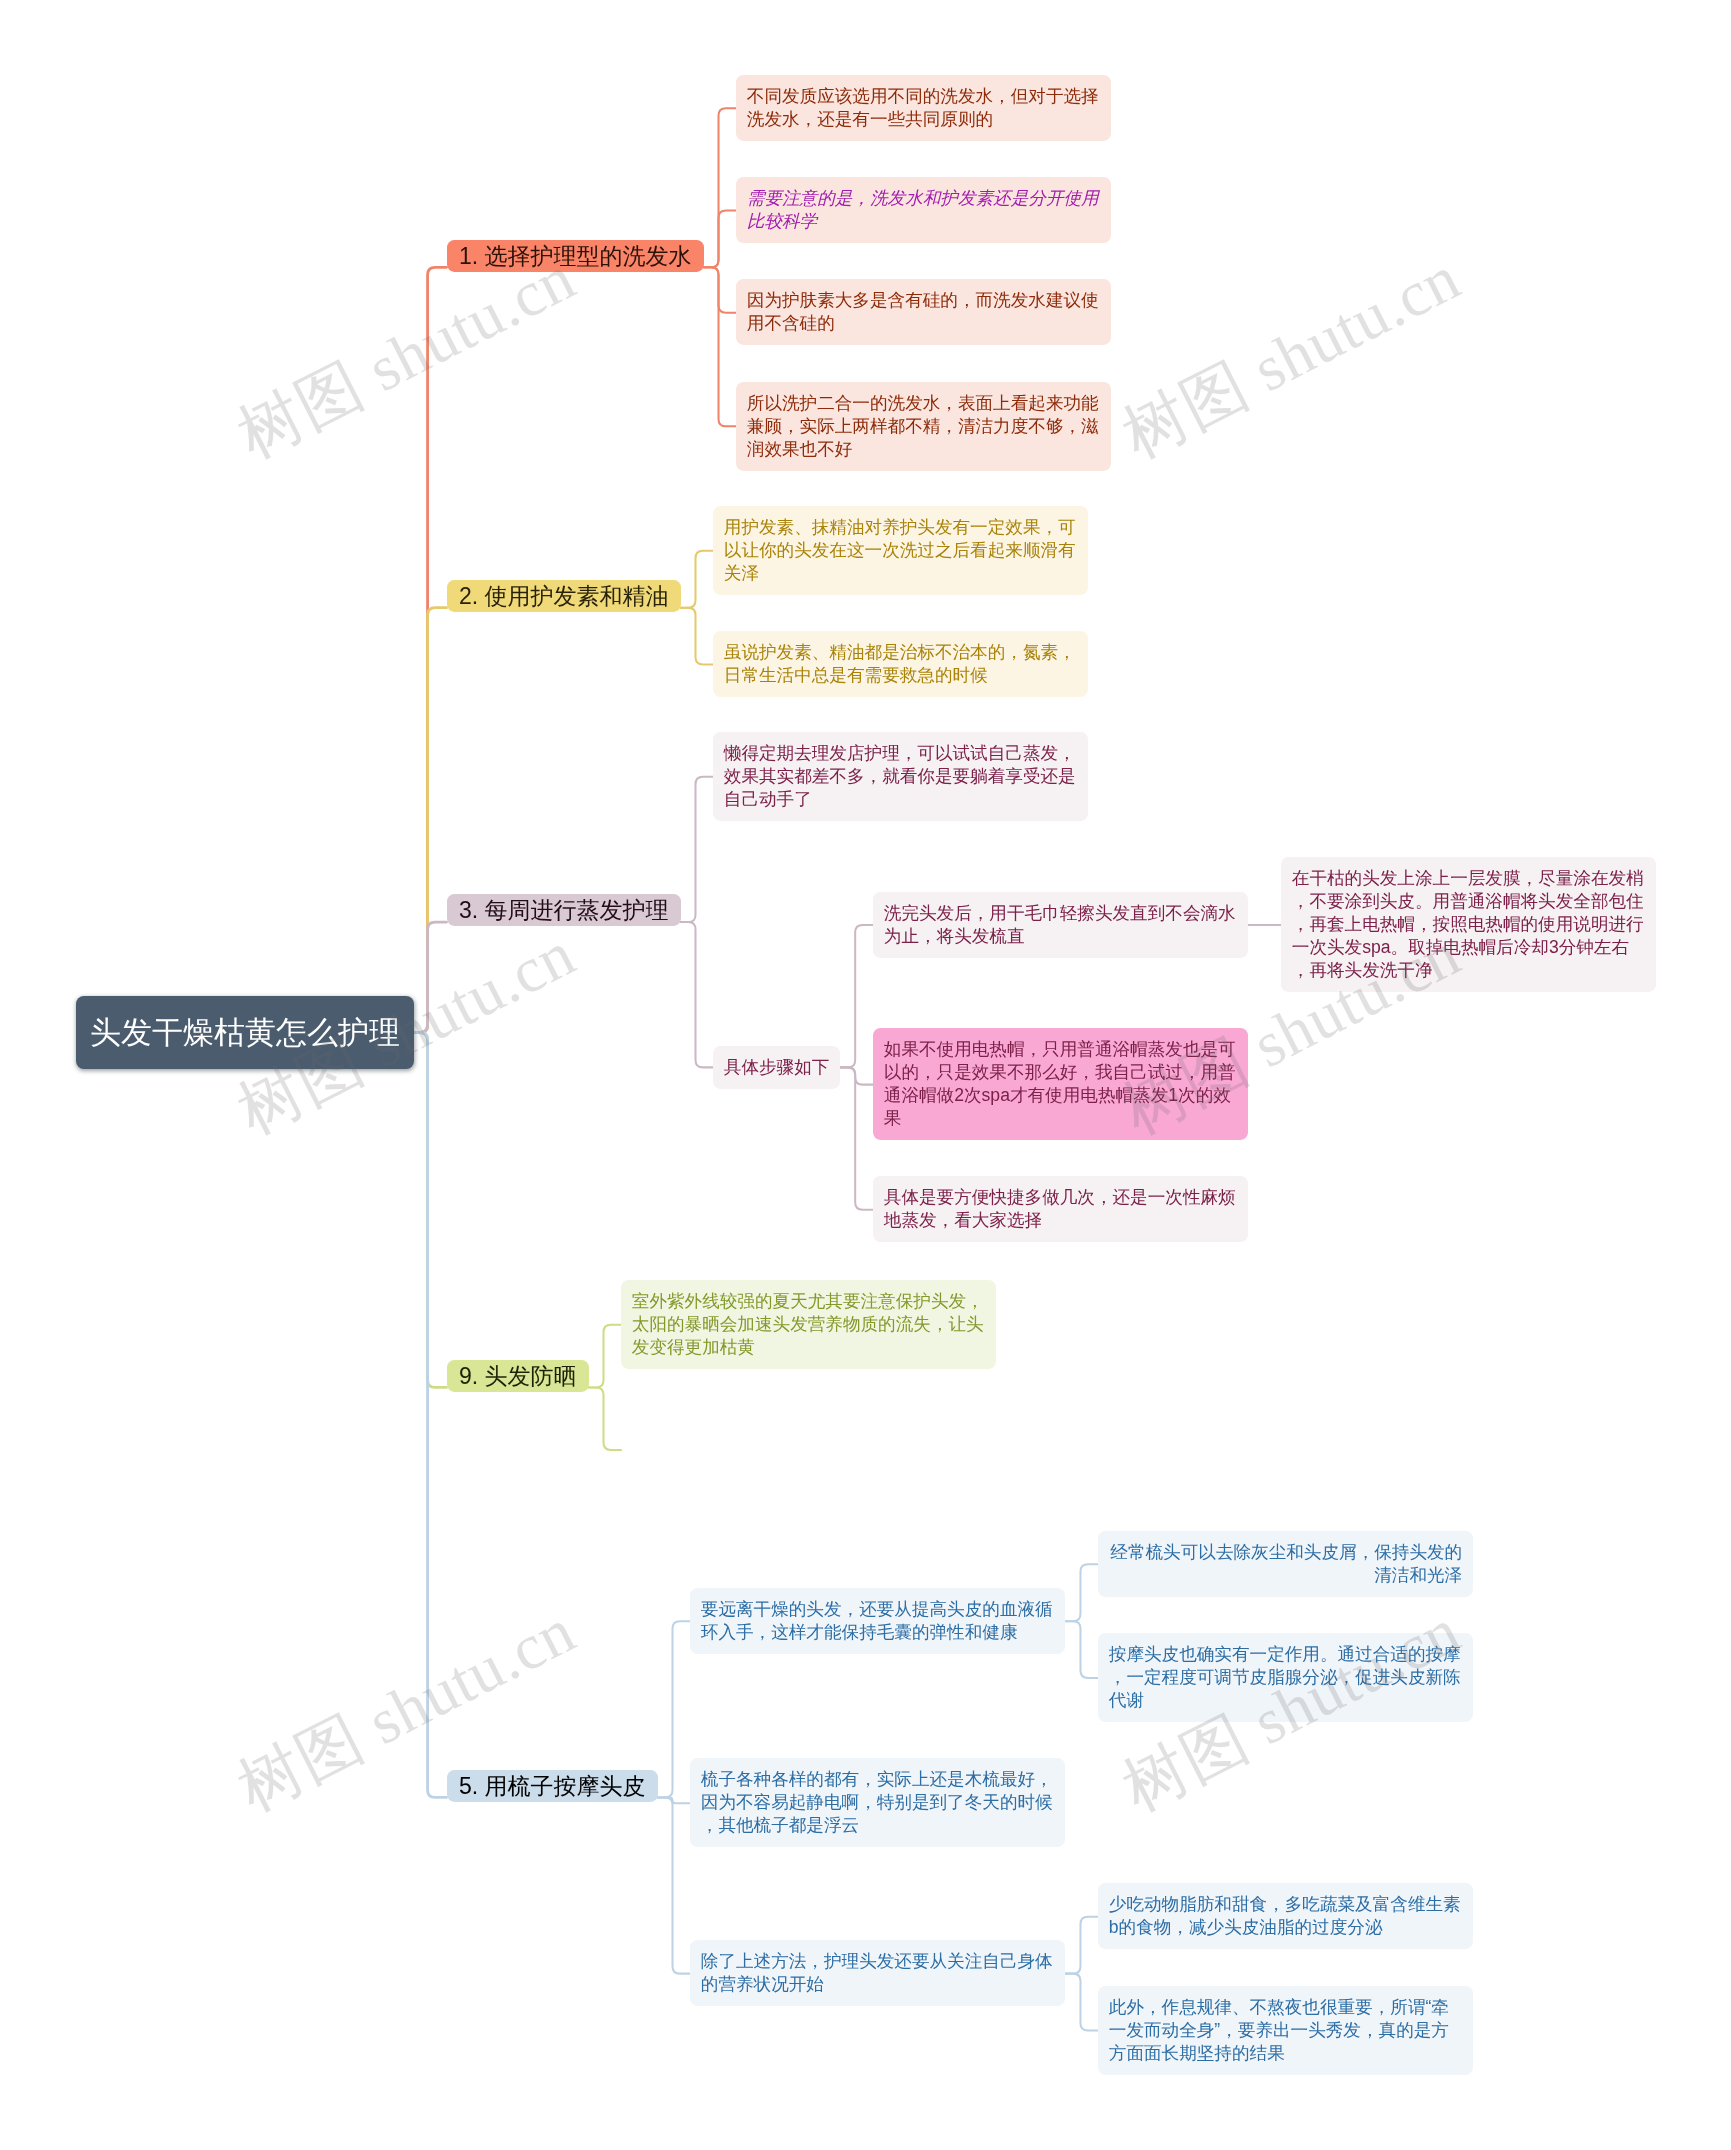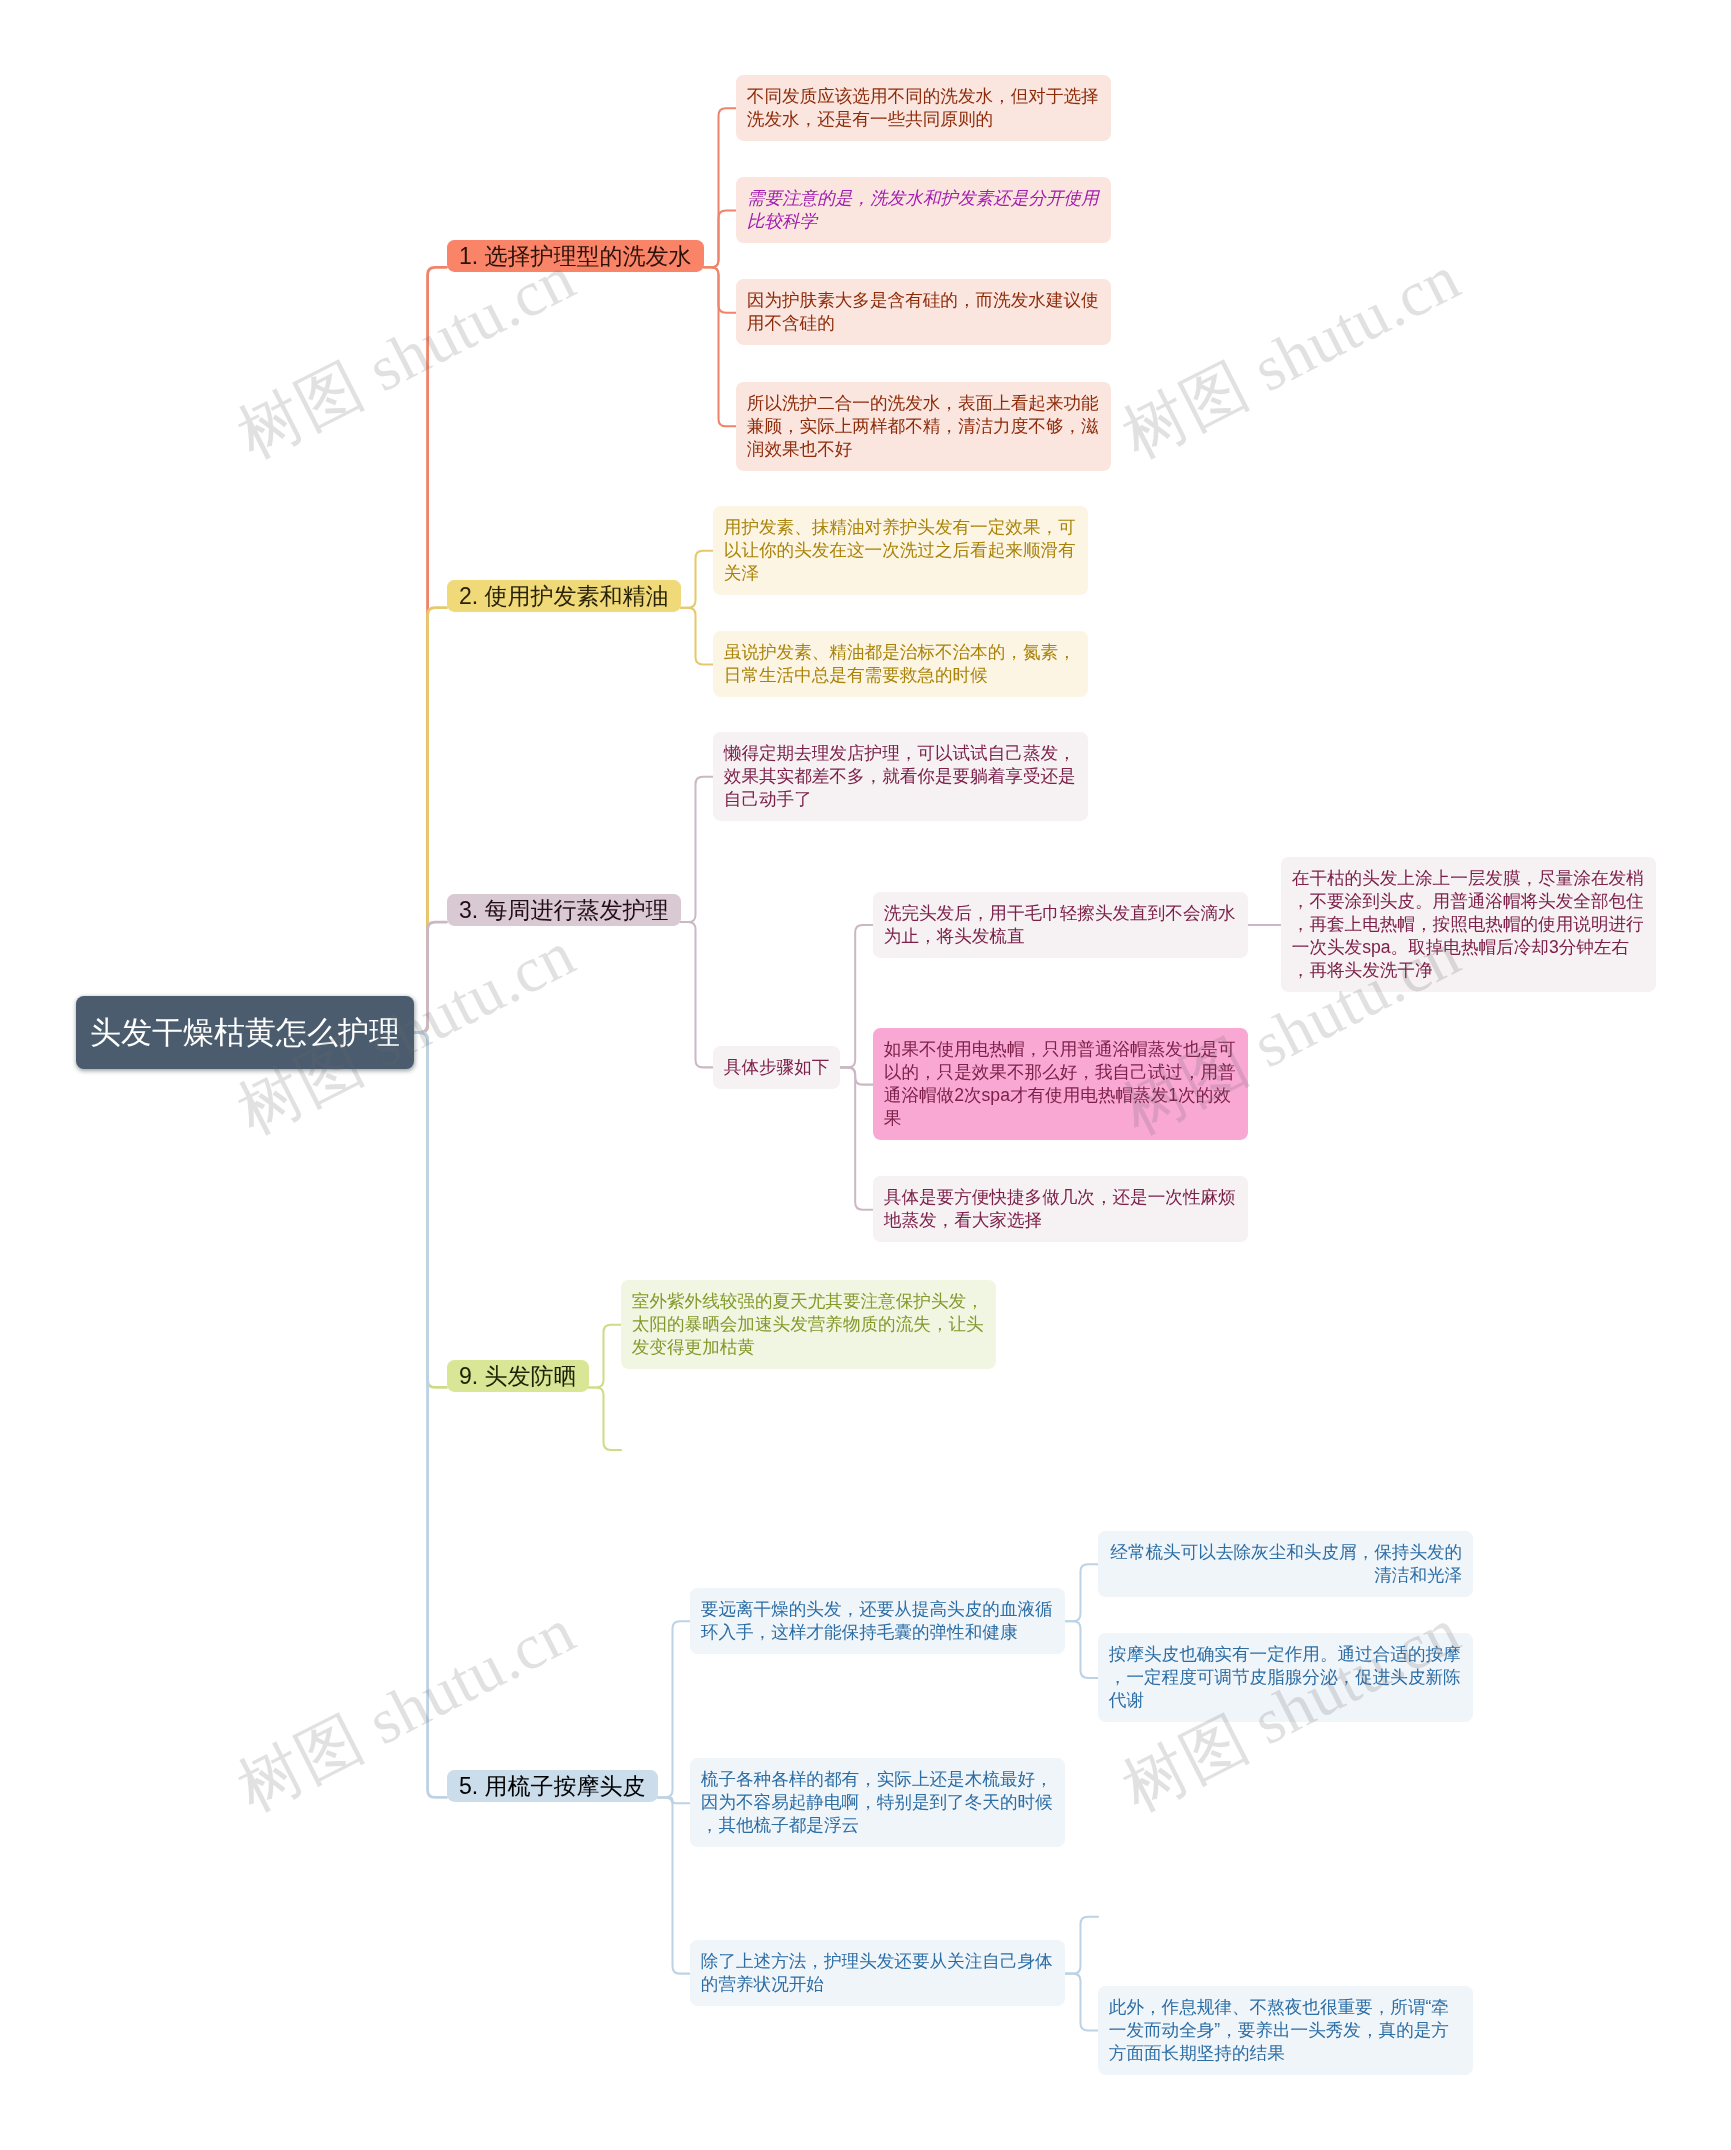--- a/index.html
+++ b/index.html
@@ -73,20 +73,21 @@
 
   <div class="node lvl1" style="color: rgb(28, 34, 5); background: rgb(217, 230, 149); left: 447px; top: 1360px;">9. 头发防晒</div>
   <div class="node leaf" style="color: rgb(130, 153, 42); background: rgb(241, 246, 226); left: 621px; top: 1280px;">室外紫外线较强的夏天尤其要注意保护头发，太阳的暴晒会加速头发营养物质的流失，让头发变得更加枯黄</div>
 
   <div class="node lvl1" style="color: #000000; background: rgb(203, 220, 235); left: 447px; top: 1770px;">5. 用梳子按摩头皮</div>
   <div class="node leaf" style="color: rgb(44, 109, 164); background: rgb(240, 245, 250); left: 690px; top: 1588px;">要远离干燥的头发，还要从提高头皮的血液循环入手，这样才能保持毛囊的弹性和健康</div>
   <div class="node leaf" style="color: rgb(44, 109, 164); background: rgb(240, 245, 250); left: 1098px; top: 1531px; text-align: right;">经常梳头可以去除灰尘和头皮屑，保持头发的清洁和光泽</div>
   <div class="node leaf" style="color: rgb(44, 109, 164); background: rgb(240, 245, 250); left: 1098px; top: 1633px;">按摩头皮也确实有一定作用。通过合适的按摩，一定程度可调节皮脂腺分泌，促进头皮新陈代谢</div>
   <div class="node leaf" style="color: rgb(44, 109, 164); background: rgb(240, 245, 250); left: 690px; top: 1758px;">梳子各种各样的都有，实际上还是木梳最好，因为不容易起静电啊，特别是到了冬天的时候，其他梳子都是浮云</div>
   <div class="node leaf" style="color: rgb(44, 109, 164); background: rgb(240, 245, 250); left: 690px; top: 1940px;">除了上述方法，护理头发还要从关注自己身体的营养状况开始</div>
+  <div class="node leaf" style="color: rgb(44, 109, 164); background: rgb(240, 245, 250); left: 1098px; top: 1883px;">少吃动物脂肪和甜食，多吃蔬菜及富含维生素b的食物，减少头皮油脂的过度分泌</div>
   <div class="node leaf" style="color: rgb(44, 109, 164); background: rgb(240, 245, 250); left: 1098px; top: 1986px;">此外，作息规律、不熬夜也很重要，所谓“牵一发而动全身”，要养出一头秀发，真的是方方面面长期坚持的结果</div>
 
 </div>
 
 <div id="wmlayer">
   <div class="wm" style="left: 223px; top: 401px;">树图 shutu.cn</div>
   <div class="wm" style="left: 1108px; top: 401px;">树图 shutu.cn</div>
   <div class="wm" style="left: 223px; top: 1077px;">树图 shutu.cn</div>
   <div class="wm" style="left: 1108px; top: 1077px;">树图 shutu.cn</div>
   <div class="wm" style="left: 223px; top: 1754px;">树图 shutu.cn</div>

